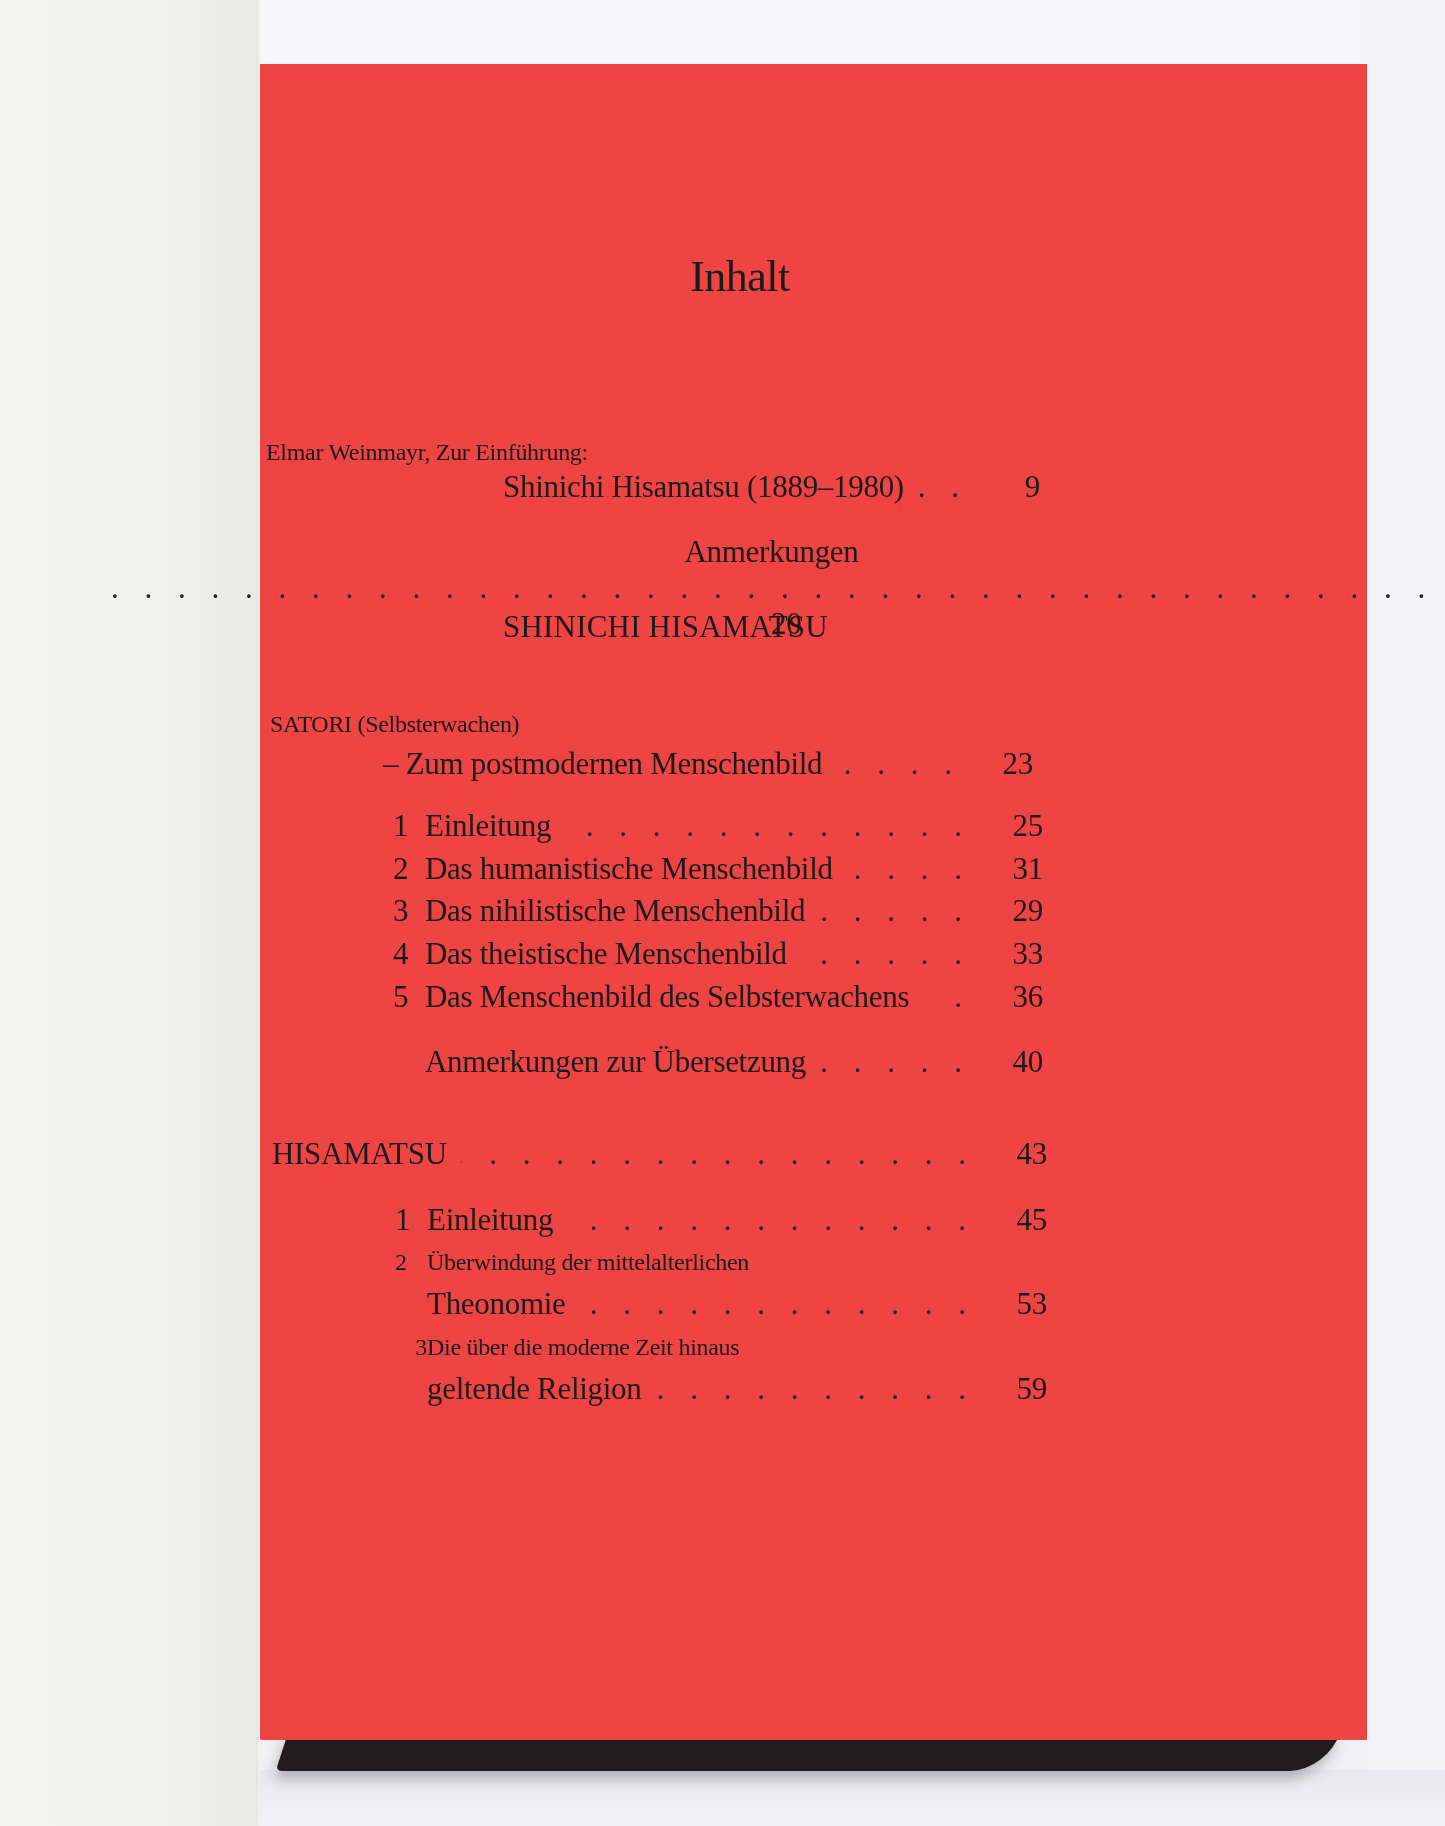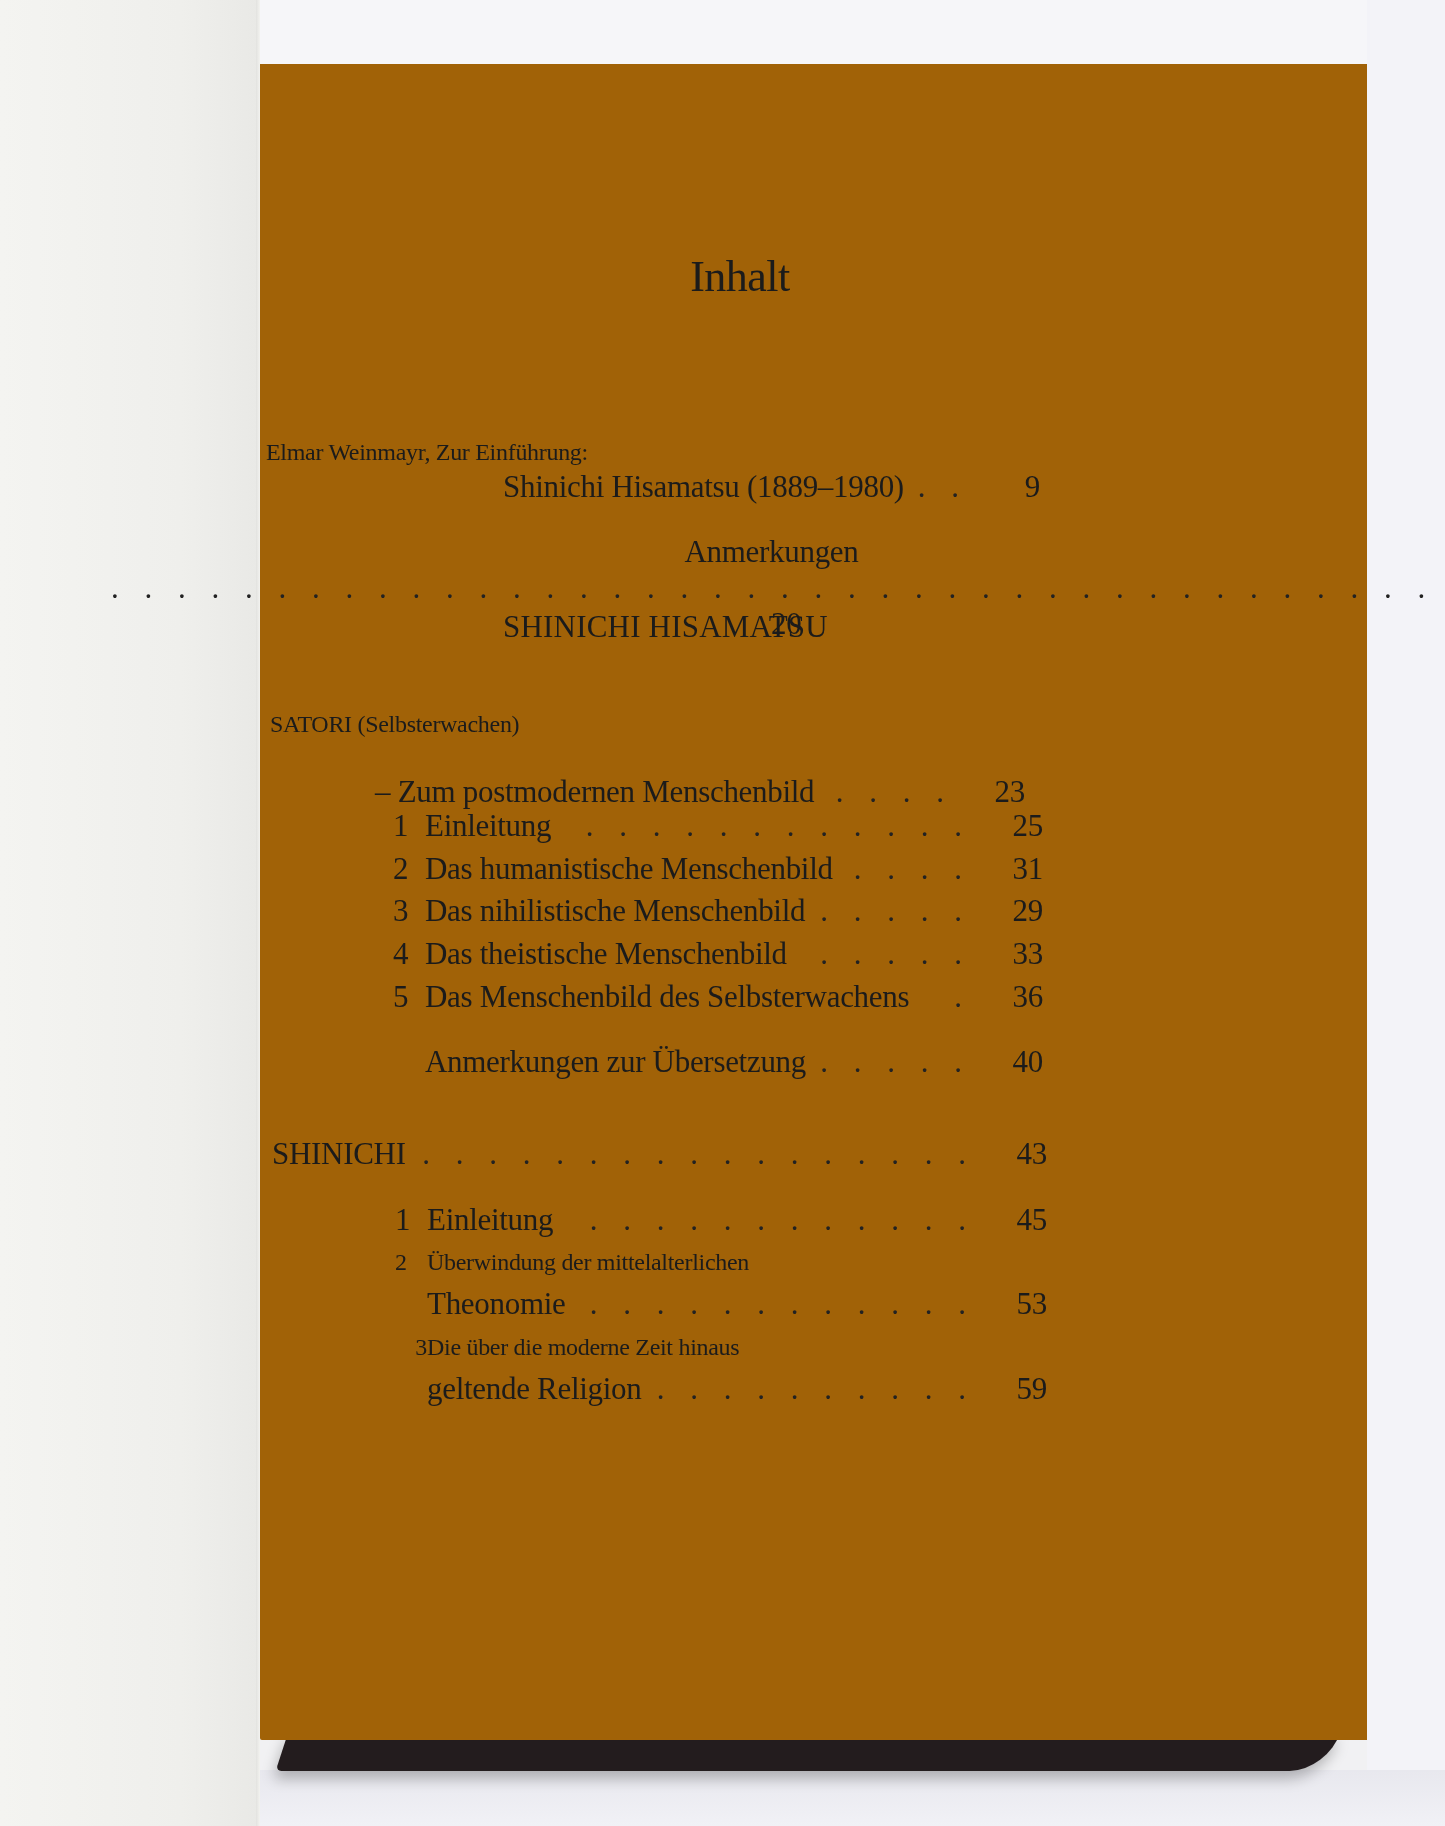--- a/index.html
+++ b/index.html
@@ -62,21 +62,21 @@
       position: absolute;
       left: 288px; top: 1733px;
       width: 40px; height: 38px;
       background: #231c1e;
     }
     
     .page {
       position: absolute;
       left: 260px; top: 64px;
       width: 1107px; height: 1676px;
-      background: #a16207;
+      background: #ef4444;
       border-bottom-left-radius: 2px;
     }
     .page-inner {
       position: absolute;
       left: 0; top: 0; right: 0; bottom: 0;
     }
     .title {
       position: absolute;
       left: 0; width: 960px;
       top: 187px;
@@ -152,21 +152,21 @@
     <div class="entry" style="left:243px; width:537px; top:470px;flex-direction:column;">
       <span>Anmerkungen</span>
       <span class="leader">. . . . . . . . . . . . . . . . . . . . . . . . . . . . . . . . . . . . . . . .</span>
       <span class="page-num">20</span>
     </div>
 
     <div class="section-head" style="left:243px; top:545px;">SHINICHI HISAMATSU</div>
 
     <div class="line" style="left:10px; top:642px;">SATORI (Selbsterwachen)</div>
 
-    <div class="entry" style="left:115px; width:650px; top:682px;margin-top:28px;">
+    <div class="entry" style="left:123px; width:650px; top:682px;">
       <span>– Zum postmodernen Menschenbild</span>
       <span class="leader">. . . . . . . . . . . . . . . . . . . . . . . . . . . . . . . . . . . . . . . .</span>
       <span class="page-num">23</span>
     </div>
 
     <div class="entry" style="left:133px; width:650px; top:744px;">
       <span class="num">1</span>
       <span>Einleitung</span>
       <span class="leader">. . . . . . . . . . . . . . . . . . . . . . . . . . . . . . . . . . . . . . . .</span>
       <span class="page-num">25</span>
@@ -200,21 +200,21 @@
       <span class="page-num">36</span>
     </div>
 
     <div class="entry" style="left:165px; width:618px; top:980px;">
       <span>Anmerkungen zur Übersetzung</span>
       <span class="leader">. . . . . . . . . . . . . . . . . . . . . . . . . . . . . . . . . . . . . . . .</span>
       <span class="page-num">40</span>
     </div>
 
     <div class="entry" style="left:12px; width:775px; top:1072px;">
-      <span>SHINICHI</span>
+      <span>HISAMATSU</span>
       <span class="leader">. . . . . . . . . . . . . . . . . . . . . . . . . . . . . . . . . . . . . . . .</span>
       <span class="page-num">43</span>
     </div>
 
     <div class="entry" style="left:135px; width:652px; top:1138px;">
       <span class="num">1</span>
       <span>Einleitung</span>
       <span class="leader">. . . . . . . . . . . . . . . . . . . . . . . . . . . . . . . . . . . . . . . .</span>
       <span class="page-num">45</span>
     </div>

